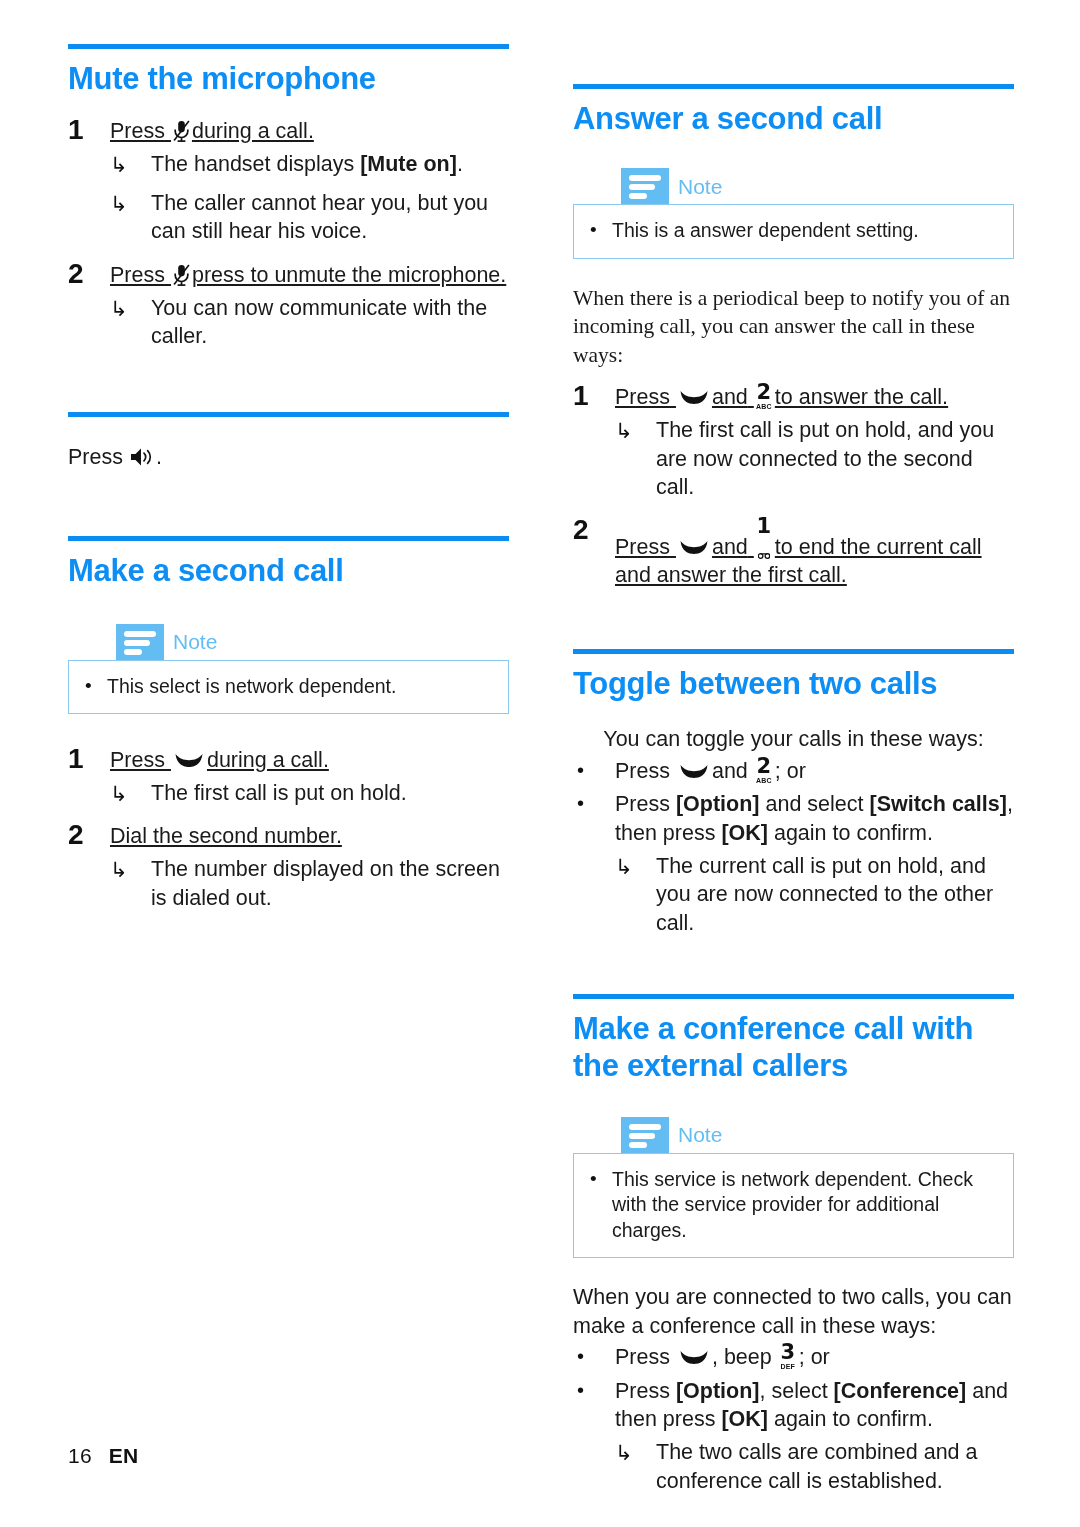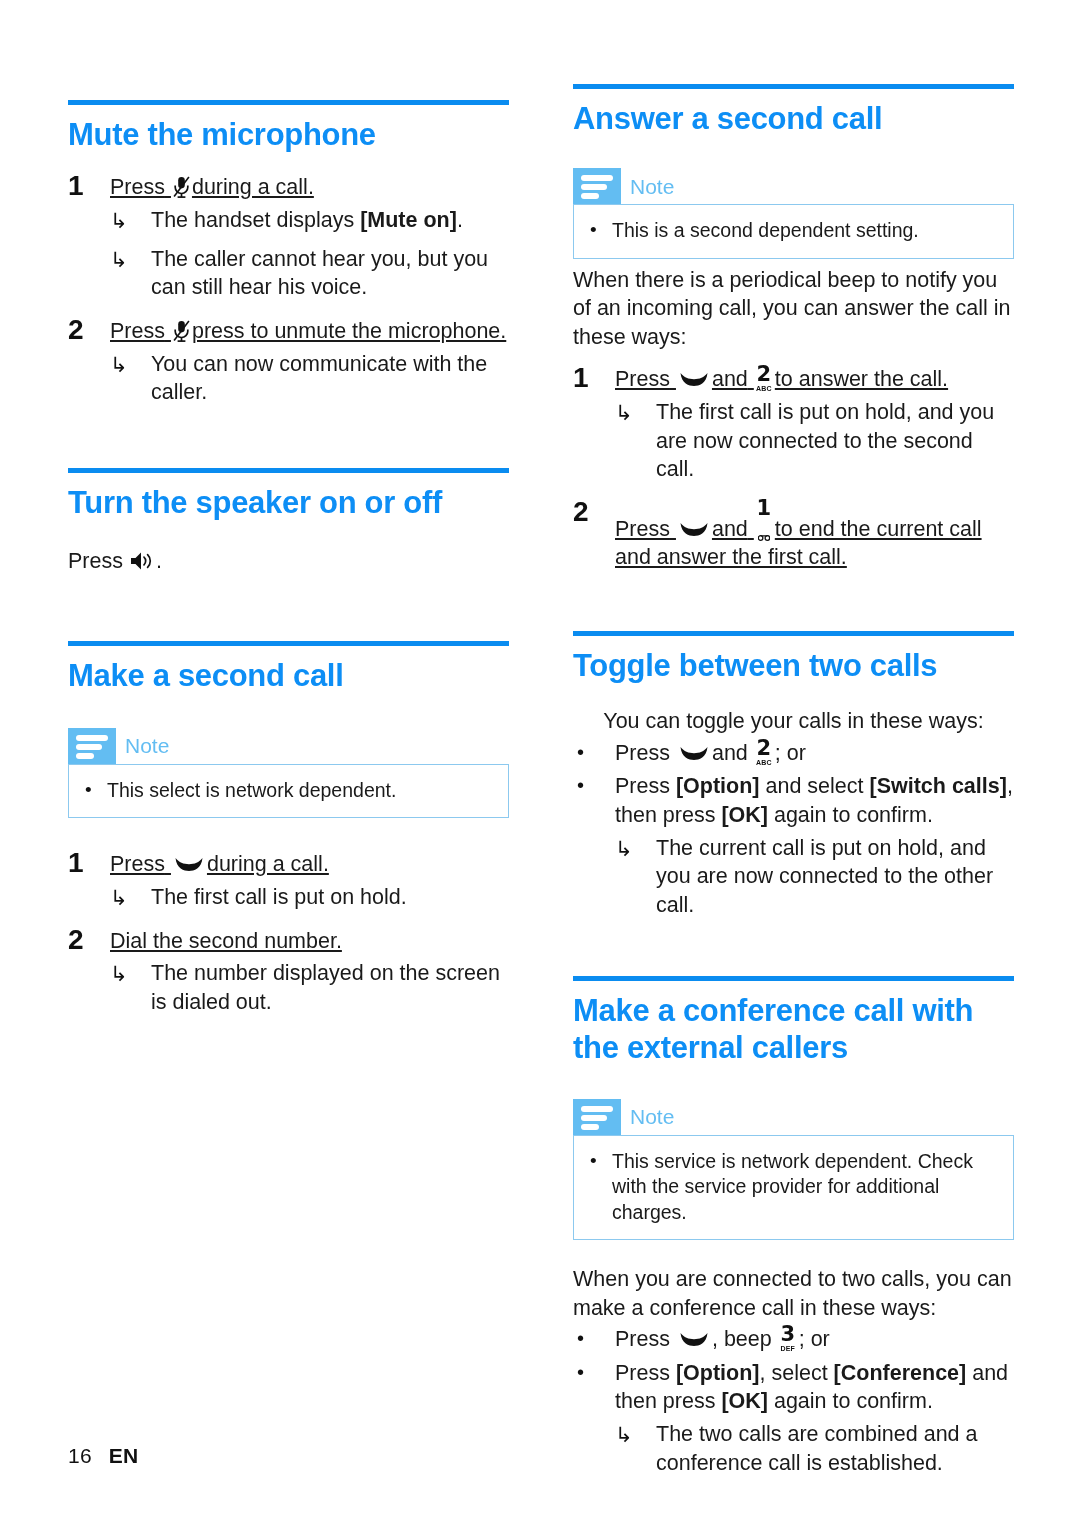--- a/index.html
+++ b/index.html
@@ -123,20 +123,21 @@
   }
 
   b, .bold { font-weight: 700; }
 
   
   .note { margin: 24px 0 0 0; }
   .note-head {
     display: flex;
     align-items: center;
     height: 36px;
+    margin-left: 48px;
   }
   .note-icon {
     width: 48px;
     height: 36px;
     background: #63bdf2;
     flex: 0 0 48px;
     position: relative;
   }
   .note-icon i {
     position: absolute;
@@ -239,21 +240,21 @@
   .footer .pg { margin-right: 17px; }
   .footer .lang { font-weight: 700; }
 </style>
 </head>
 <body>
 
 <div class="page">
 
   <div class="col col-left">
 
-    <div class="section" style="margin-top:100px;">
+    <div class="section" style="margin-top:44px;">
       <div class="rule"></div>
       <h2 class="heading">Mute the microphone</h2>
 
       <div class="steps">
 
         <div class="step">
           <div class="step-num">1</div>
           <div class="step-body">
             <p class="step-text"><span>Press</span>
               <span class="icon-inline ico-mic">
@@ -297,21 +298,20 @@
               <span class="rtext">You can now communicate with the caller.</span>
             </div>
           </div>
         </div>
 
       </div>
     </div>
 
     <div class="section" style="margin-top:61px;">
       <div class="rule"></div>
-      <h2 class="heading">Turn the speaker on or off</h2>
 
       <p class="body-text" style="margin-top:26px;"><span>Press</span>
         <span class="icon-inline ico-speaker">
           <svg viewBox="0 0 25 20" width="25" height="20" aria-hidden="true">
             <path d="M1 7 H5.5 L11 1.5 V18.5 L5.5 13 H1 Z" fill="#111"></path>
             <path d="M14 6.2 a5.2 5.2 0 0 1 0 7.6" fill="none" stroke="#111" stroke-width="1.7" stroke-linecap="round"></path>
             <path d="M17.6 3.6 a9 9 0 0 1 0 12.8" fill="none" stroke="#111" stroke-width="1.7" stroke-linecap="round"></path>
           </svg>
         </span><span>.</span></p>
     </div>
@@ -382,26 +382,26 @@
           <span class="note-icon">
             <i class="b1"></i>
               <i class="b2"></i>
               <i class="b3"></i>
           </span>
           <span class="note-label">Note</span>
         </div>
         <div class="note-box">
           <div class="note-item">
             <span class="ndot">•</span>
-            <span class="ntext">This is a second dependent setting.</span>
-          </div>
-        </div>
-      </div>
-
-      <p class="body-text" style="margin-top:7px;">When there is a periodical beep to notify you of an incoming call, you can answer the call in these ways:</p>
+            <span class="ntext">This is a answer dependent setting.</span>
+          </div>
+        </div>
+      </div>
+
+      <p class="body-text" style="margin-top:25px;font-family:Liberation Serif, serif;">When there is a periodical beep to notify you of an incoming call, you can answer the call in these ways:</p>
 
       <div class="steps" style="margin-top:10px;">
 
         <div class="step">
           <div class="step-num">1</div>
           <div class="step-body">
             <p class="step-text"><span>Press</span>
               <span class="icon-inline ico-call">
                 <svg viewBox="0 0 30 16" width="30" height="16" aria-hidden="true">
                   <path d="M1.5 2 C2.5 12.5 10 15 15 15 C20 15 27.5 12.5 28.5 2 C25 6.5 20.5 8.2 15 8.2 C9.5 8.2 5 6.5 1.5 2 Z" fill="#111"></path>

